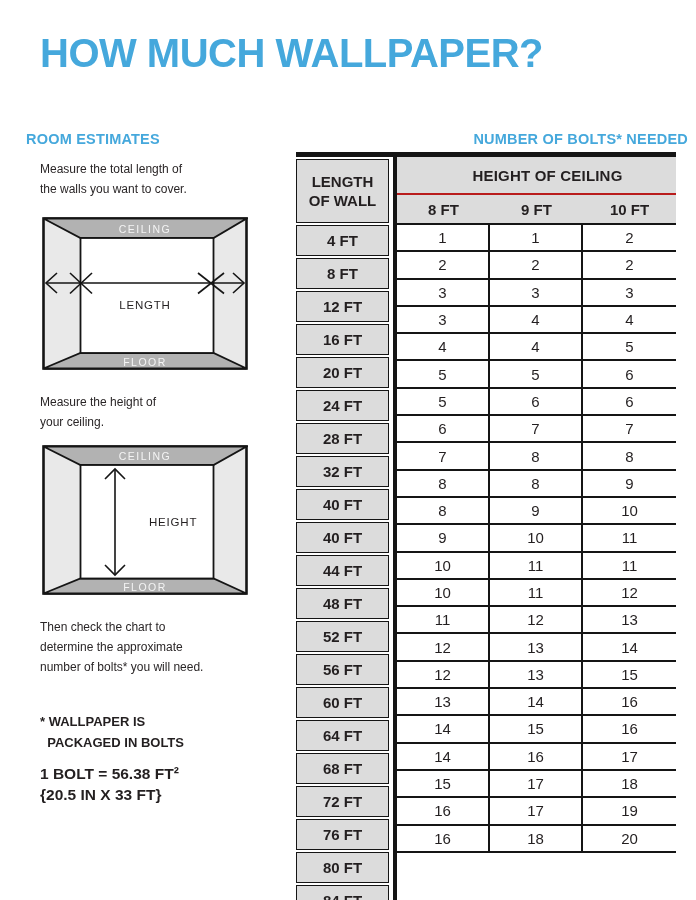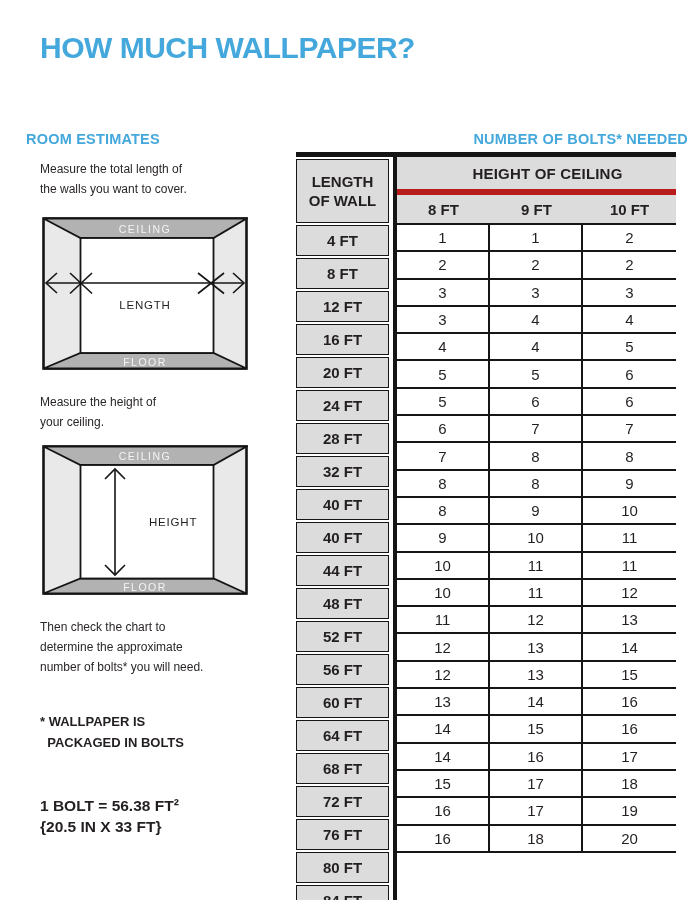--- a/index.html
+++ b/index.html
@@ -9,21 +9,21 @@
     width: 696px;
     height: 900px;
     background: #ffffff;
     font-family: "Liberation Sans", sans-serif;
     color: #231f20;
     overflow: hidden;
   }
   .page-title {
     position: absolute;
     left: 40px; top: 31px;
-    font-size: 30px;
+    font-size: 40px;
     font-weight: bold;
     letter-spacing: -0.5px;
     color: #45a8dc;
   }
   .section-heading {
     position: absolute;
     font-size: 14.5px;
     font-weight: bold;
     color: #45a8dc;
     letter-spacing: 0.2px;
@@ -52,21 +52,20 @@
     line-height: 21px;
     white-space: pre-wrap;
   }
   .bolt-spec {
     position: absolute;
     left: 40px; top: 763px;
     font-size: 15.5px;
     font-weight: bold;
     line-height: 21px;
     white-space: pre-line;
-    margin-top: 32px;
   }
   
   .bolts-table {
     position: absolute;
     left: 296px; top: 152px;
     width: 380px;
     border-top: 5px solid #151515;
   }
   .tbl-flex { display: flex; }
   .len-col { width: 93px; margin-right: 4px; flex: none; }
@@ -86,21 +85,21 @@
     margin-bottom: 2px;
     background: #dcdcdc;
     border: 1.5px solid #151515;
     display: flex; align-items: center; justify-content: center;
     font-weight: bold; font-size: 15px;
   }
   .body-col { flex: 1; border-left: 4px solid #151515; }
   .grp-header {
     height: 38px;
     background: #dcdcdc;
-    border-bottom: 6px solid #b91c1c;
+    border-bottom: 2px solid #b91c1c;
     display: flex; align-items: center; justify-content: center;
     font-weight: bold; font-size: 15px;
     letter-spacing: 0.2px;
     padding-left: 22px;
   }
   .sub-header {
     display: grid;
     grid-template-columns: 1fr 1fr 1fr;
     height: 30px;
     background: #dcdcdc;

